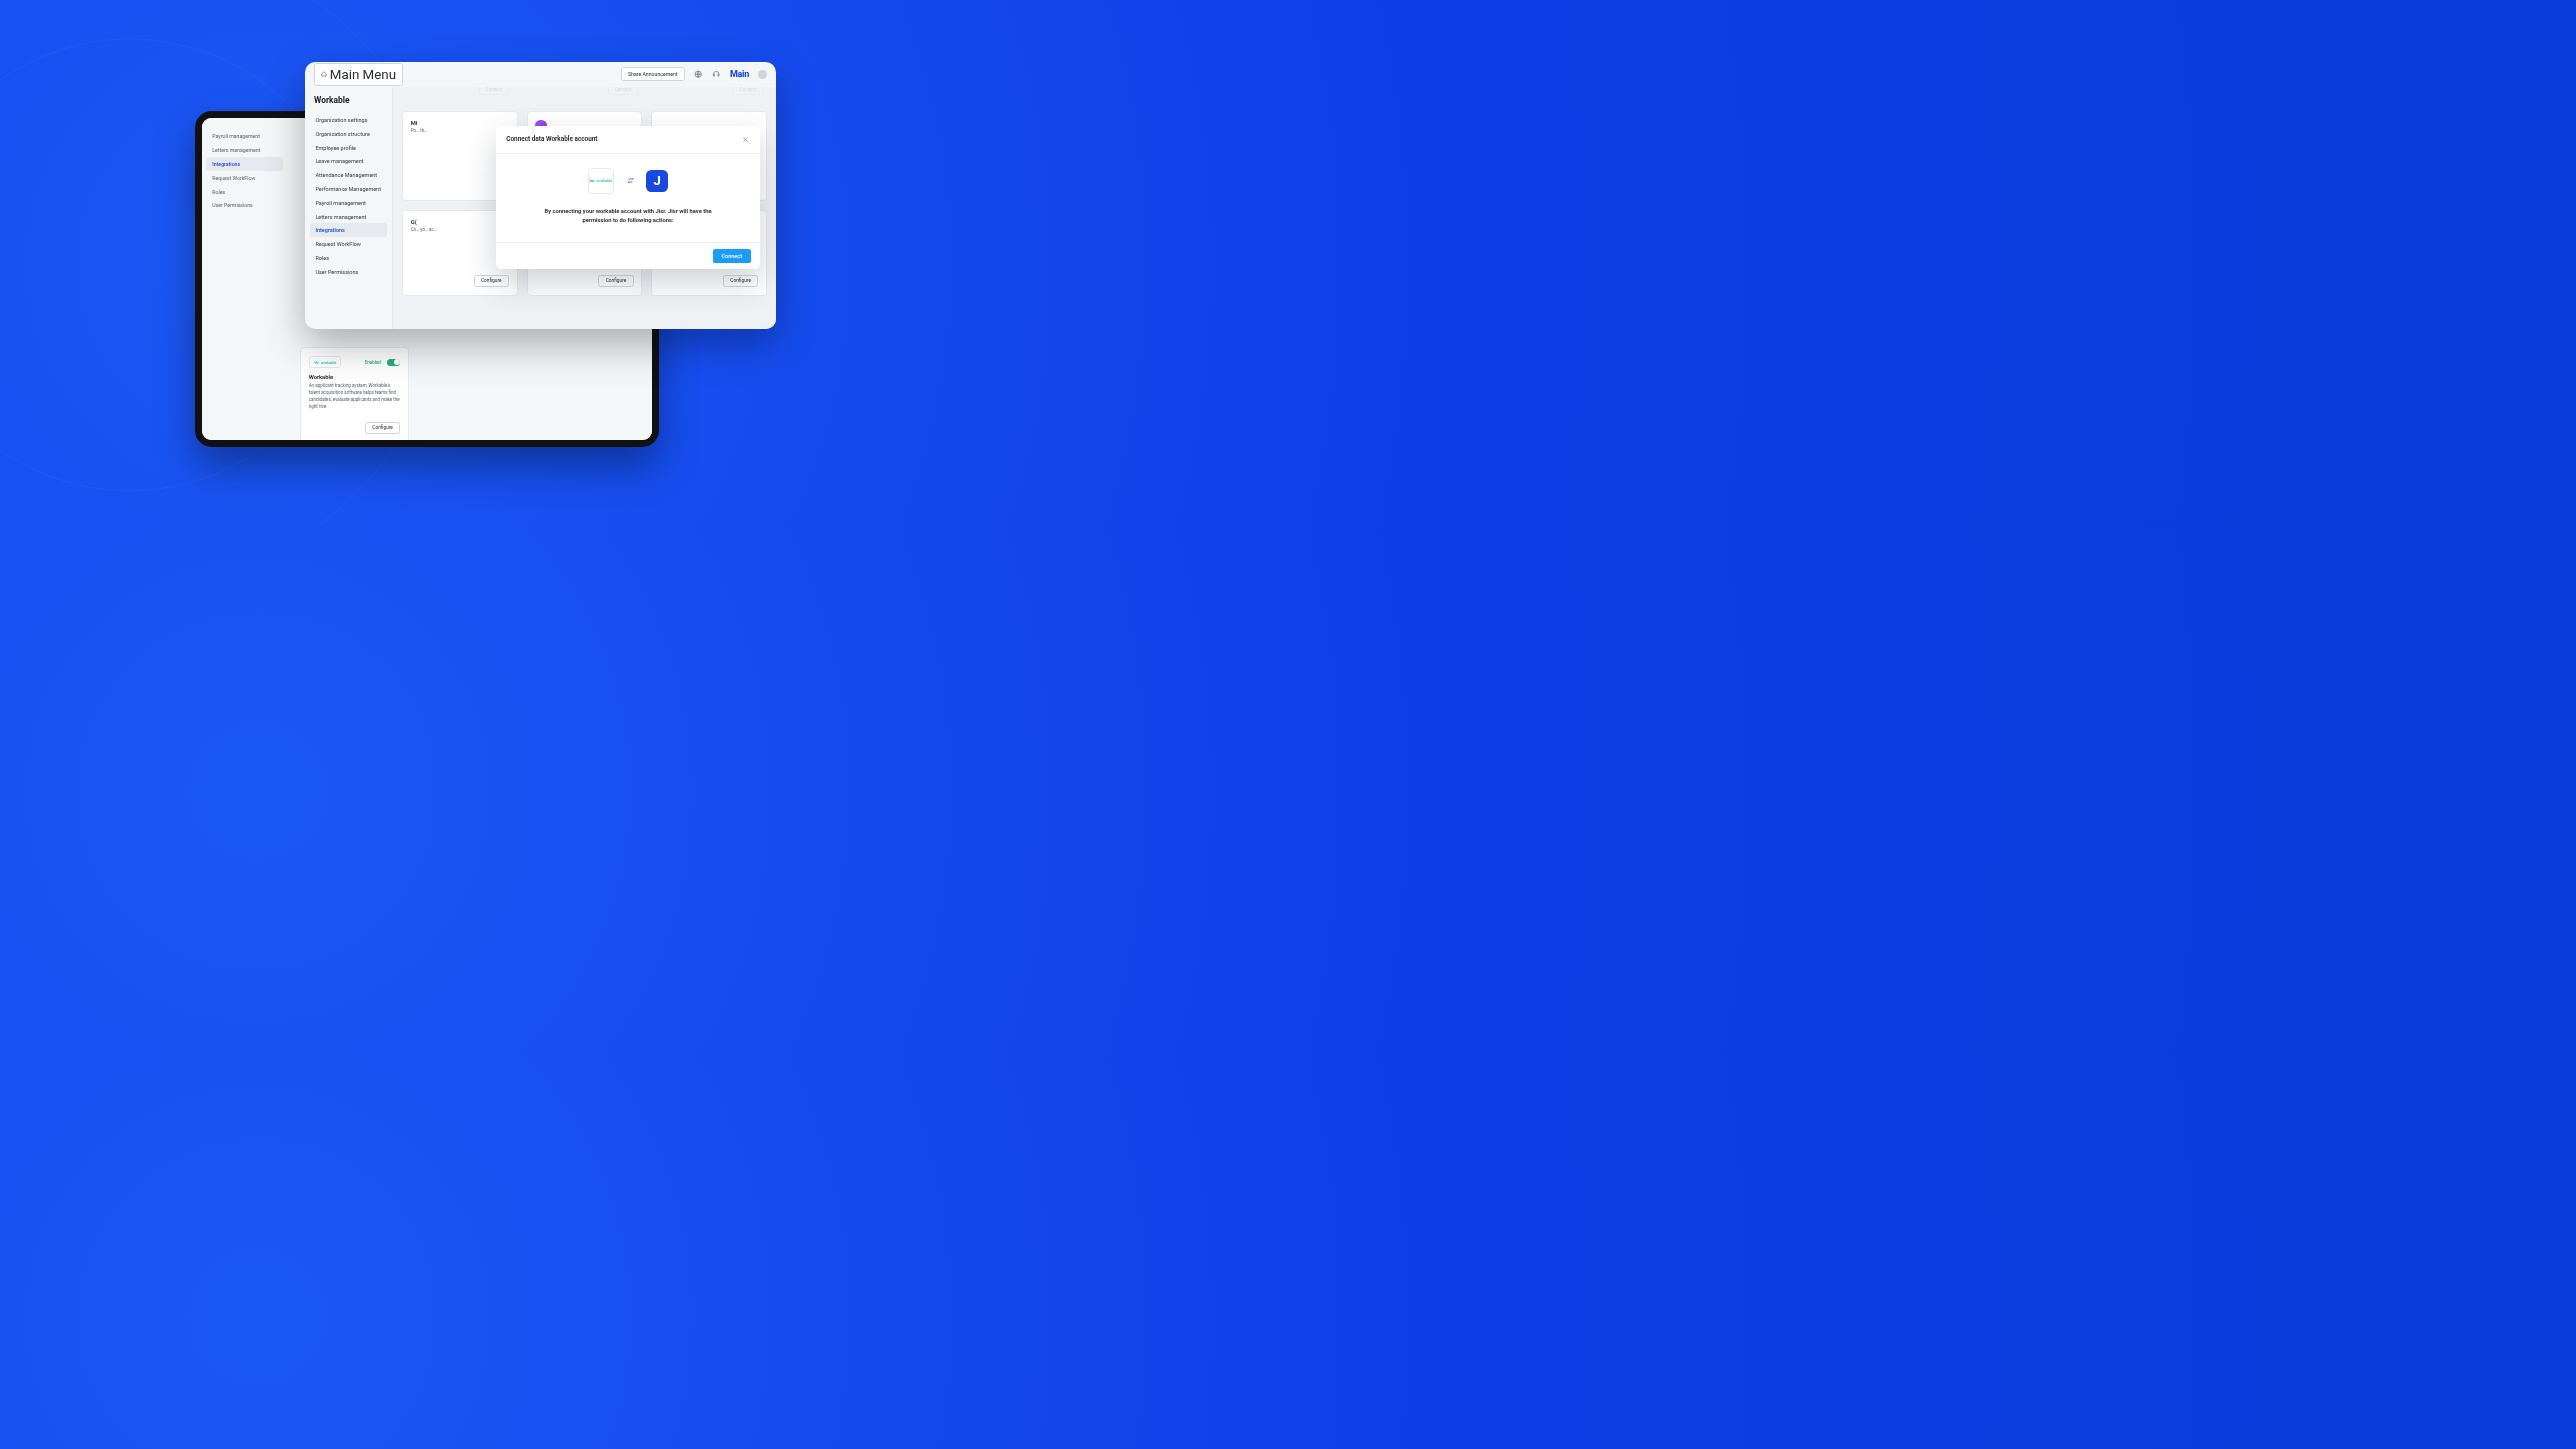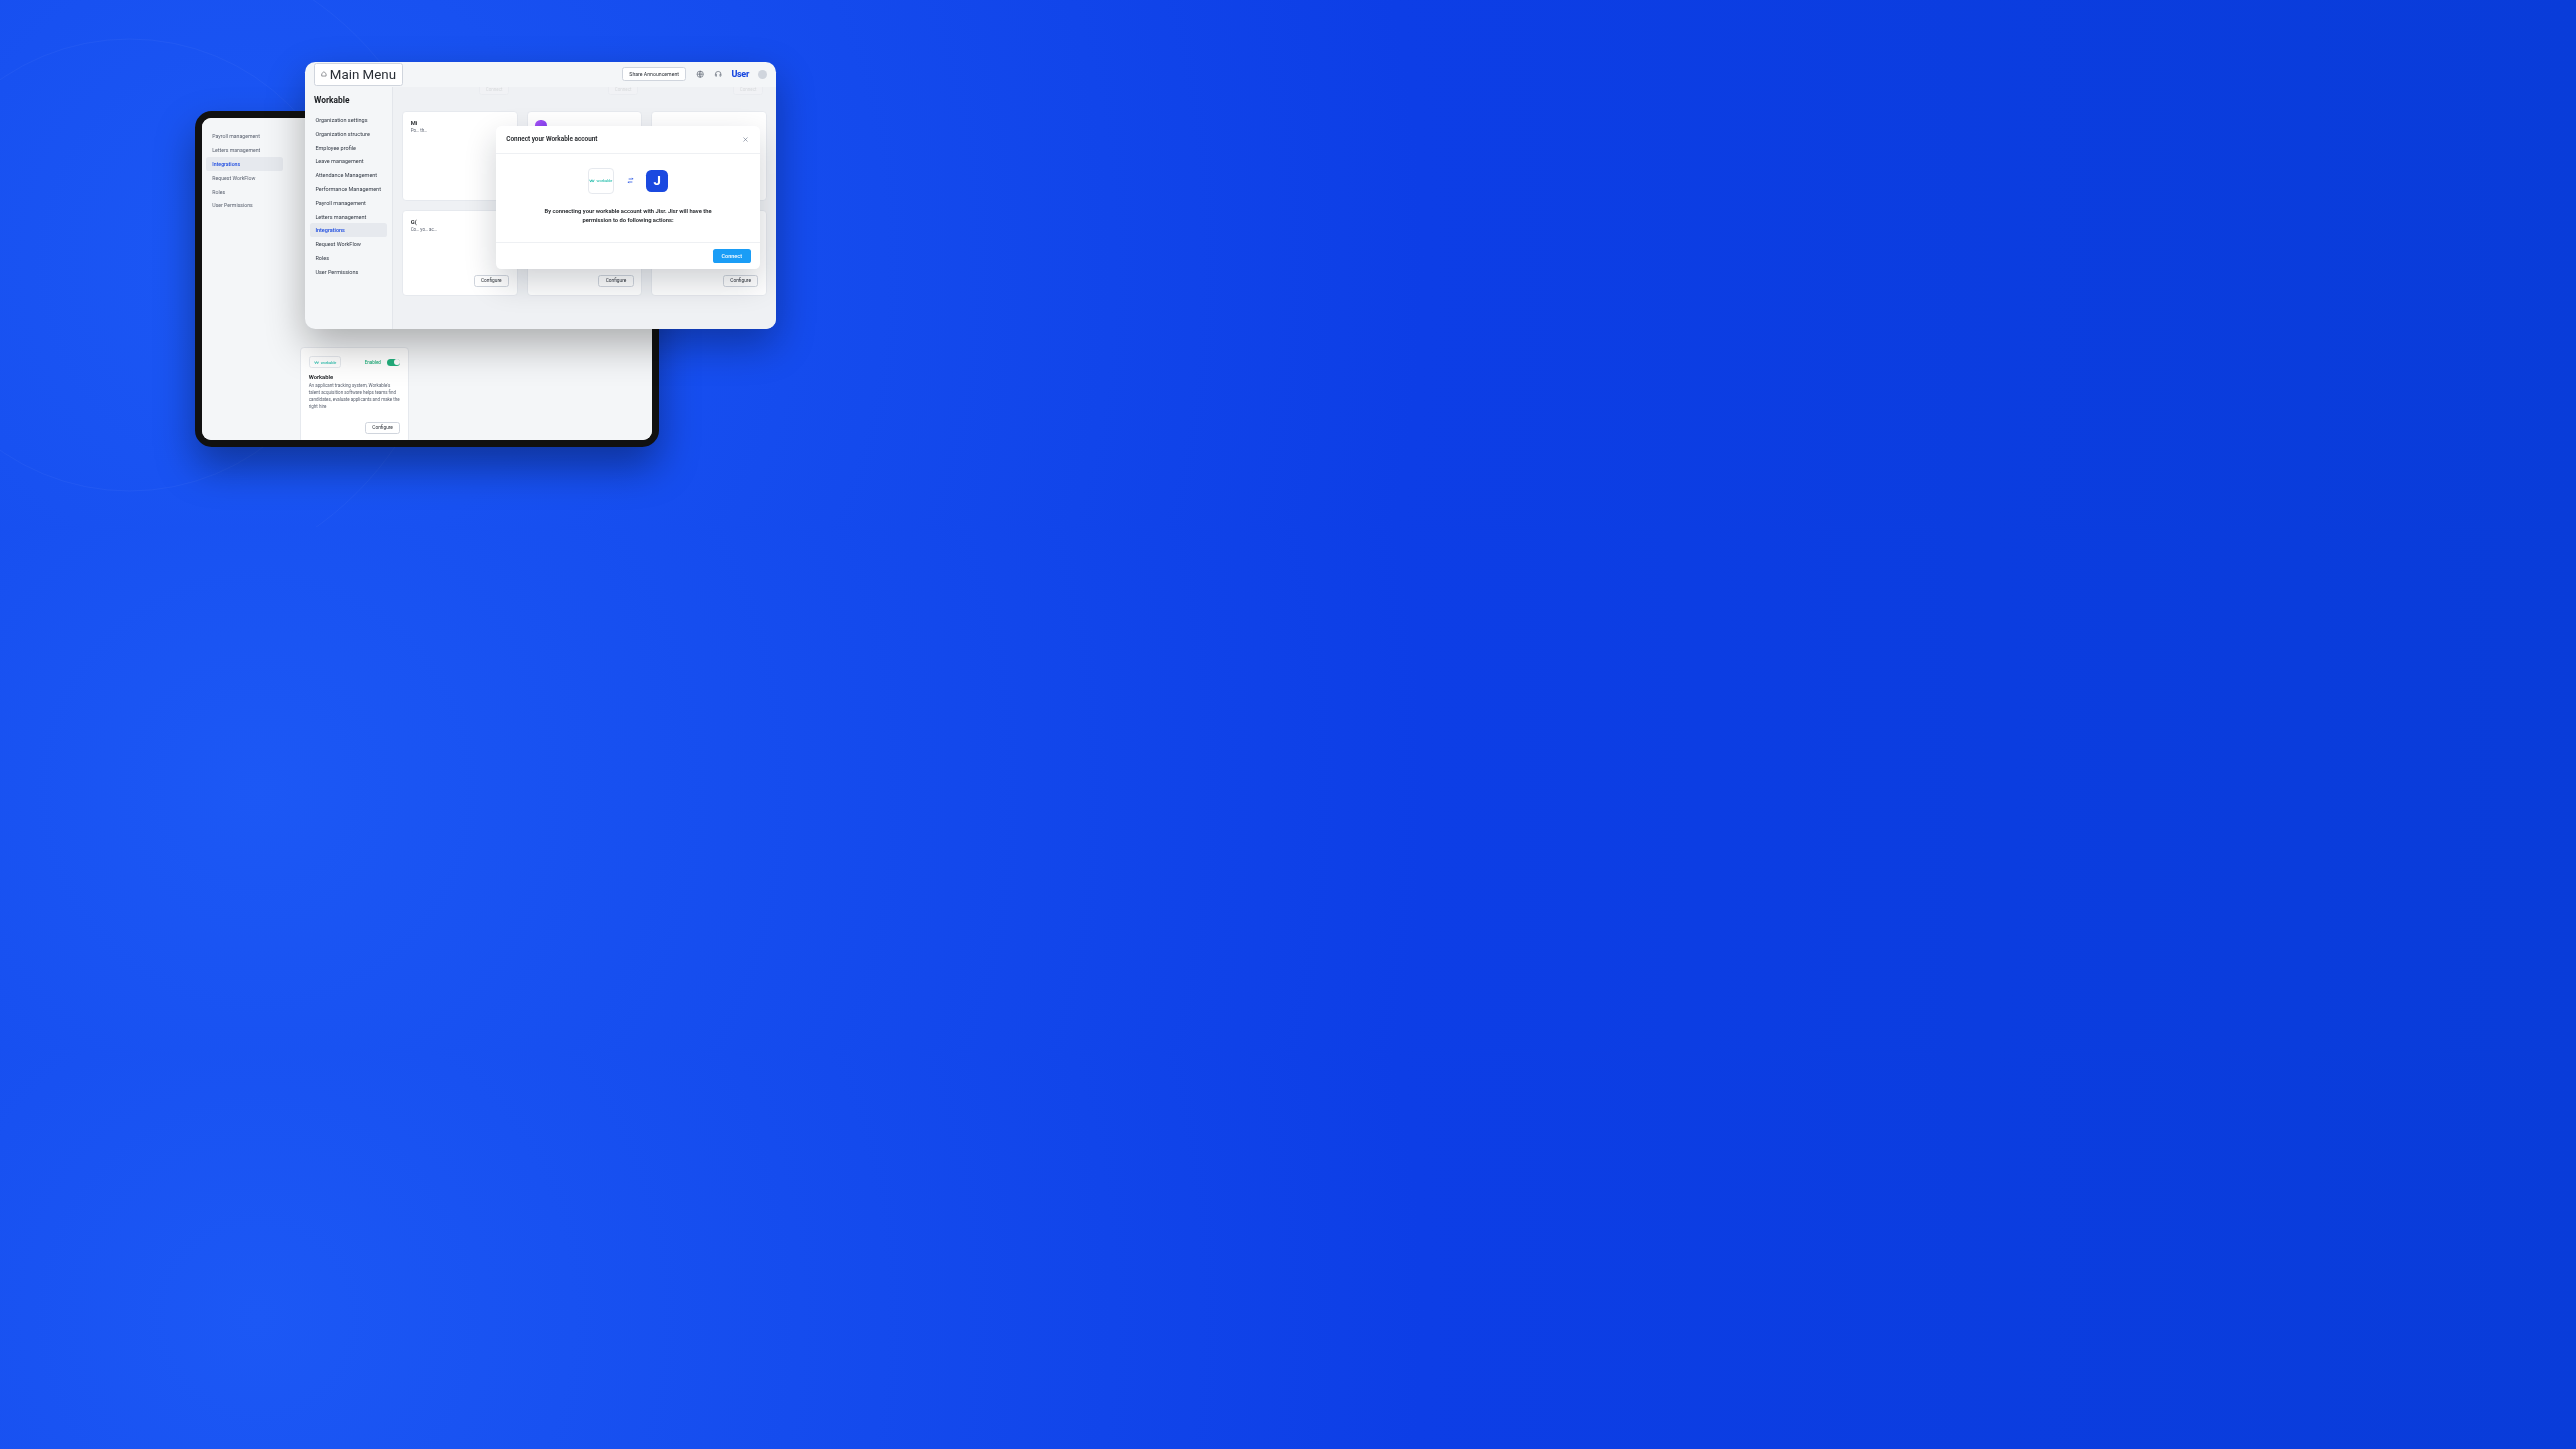--- a/index.html
+++ b/index.html
@@ -125,21 +125,21 @@
         <svg width="8.4" height="8.4" viewBox="0 0 24 24">
             <circle cx="12" cy="12" r="9" fill="none" stroke="#47515f" stroke-width="1.6"></circle>
             <path d="M3 12h18 M12 3c3 3 3 15 0 18 M12 3c-3 3-3 15 0 18" fill="none" stroke="#47515f" stroke-width="1.6"></path>
           </svg>
       </span>
       <span class="ic">
         <svg width="8.4" height="8.4" viewBox="0 0 24 24">
             <path d="M4 12a8 8 0 0116 0v4a2 2 0 01-2 2h-1v-6h3M4 12v4a2 2 0 002 2h1v-6H4" fill="none" stroke="#47515f" stroke-width="1.6"></path>
           </svg>
       </span>
-      <span class="brand">User</span>
+      <span class="brand">Main</span>
       <span class="avatar"></span>
     </div>
   </div>
   <div class="win-body">
     <div class="w-sidebar">
       <h3>Workable</h3>
       <div class="w-item">Organization settings</div>
       <div class="w-item">Organization structure</div>
       <div class="w-item">Employee profile</div>
       <div class="w-item">Leave management</div>
@@ -200,21 +200,21 @@
           </div>
           <h4>us</h4>
           <p>ssly manage employee data and streamline uitment process.</p>
           <div class="w-card-foot"><button>Configure</button></div>
         </div>
       </div>
 
       <div class="backdrop">
         <div class="modal">
           <div class="modal-head">
-            <h3>Connect your Workable account</h3>
+            <h3>Connect data Workable account</h3>
             <span class="close">
               <svg width="7" height="7" viewBox="0 0 24 24">
                   <path d="M5 5l14 14M19 5L5 19" stroke="#667085" stroke-width="2"></path>
                 </svg>
             </span>
           </div>
           <div class="modal-body">
             <div class="logos">
               <span class="logo-box">
                 <svg width="5.8" height="5.8" viewBox="0 0 10 10">

